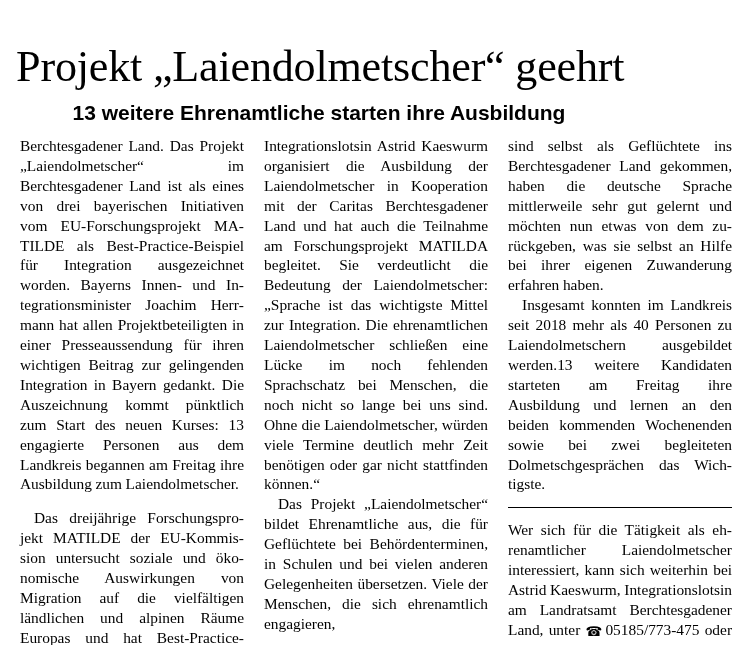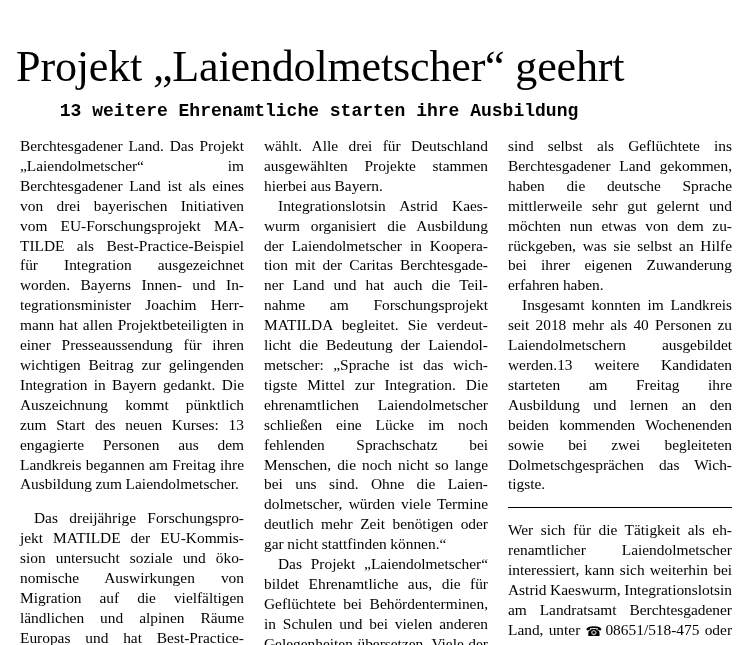--- a/index.html
+++ b/index.html
@@ -31,22 +31,22 @@
     line-height: 1.0;
     letter-spacing: -0.2px;
     margin: 0;
     padding: 16px 10px 0 10px;
     white-space: nowrap;
     transform: scaleX(0.98);
     transform-origin: center top;
   }
   .subhead {
     text-align: center;
-    font-family: Liberation Mono, monospace;
-    font-size: 18px;
+    font-family: Liberation Sans, sans-serif;
+    font-size: 21px;
     font-weight: bold;
     line-height: 1.0;
     margin: 0;
     padding: 13px 10px 0 16px;
     white-space: nowrap;
   }
 
   
   .columns {
     position: absolute;
@@ -115,31 +115,30 @@
 
   <div class="columns">
 
     <div class="col">
       <p class="para"><span class="lead-in">Berchtesgadener Land.</span><span> Das Projekt „Laiendolmetscher“ im Berchtesgadener Land ist als eines von drei bayerischen Initiativen vom EU-Forschungsprojekt MA­TILDE als Best-Practice-Beispiel für Integration ausgezeichnet worden. Bayerns Innen- und In­tegrationsminister Joachim Herr­mann hat allen Projektbeteiligten in einer Presseaussendung für ihren wichtigen Beitrag zur gelin­genden Integration in Bayern ge­dankt. Die Auszeichnung kommt pünktlich zum Start des neuen Kurses: 13 engagierte Personen aus dem Landkreis begannen am Freitag ihre Ausbildung zum Laiendolmetscher.</span></p>
 
       <p class="para para--gap">Das dreijährige Forschungspro­jekt MATILDE der EU-Kommis­sion untersucht soziale und öko­nomische Auswirkungen von Migration auf die vielfältigen ländlichen und alpinen Räume Europas und hat Best-Practice-Projekte für die Integration von Drittstaatsangehörigen aus insge­samt zehn EU-Staaten ausge-</p>
     </div>
 
     <div class="col">
-      <p class="para">wählt. Alle drei für Deutschland ausgewählten Projekte stammen hierbei aus Bayern.</p>
 
       <p class="para">Integrationslotsin Astrid Kaes­wurm organisiert die Ausbildung der Laiendolmetscher in Koopera­tion mit der Caritas Berchtesgade­ner Land und hat auch die Teil­nahme am Forschungsprojekt MATILDA begleitet. Sie verdeut­licht die Bedeutung der Laiendol­metscher: „Sprache ist das wich­tigste Mittel zur Integration. Die ehrenamtlichen Laiendolmet­scher schließen eine Lücke im noch fehlenden Sprachschatz bei Menschen, die noch nicht so lan­ge bei uns sind. Ohne die Laien­dolmetscher, würden viele Termi­ne deutlich mehr Zeit benötigen oder gar nicht stattfinden kön­nen.“</p>
 
       <p class="para">Das Projekt „Laiendolmet­scher“ bildet Ehrenamtliche aus, die für Geflüchtete bei Behörden­terminen, in Schulen und bei vie­len anderen Gelegenheiten über­setzen. Viele der Menschen, die sich ehrenamtlich engagieren,</p>
     </div>
 
     <div class="col col--wide">
       <p class="para">sind selbst als Geflüchtete ins Berchtesgadener Land gekom­men, haben die deutsche Sprache mittlerweile sehr gut gelernt und möchten nun etwas von dem zu­rückgeben, was sie selbst an Hilfe bei ihrer eigenen Zuwanderung erfahren haben.</p>
 
       <p class="para">Insgesamt konnten im Land­kreis seit 2018 mehr als 40 Perso­nen zu Laiendolmetschern ausge­bildet werden.13 weitere Kandi­daten starteten am Freitag ihre Ausbildung und lernen an den beiden kommenden Wochenen­den sowie bei zwei begleiteten Dolmetschgesprächen das Wich­tigste.</p>
 
       <hr class="rule">
 
-      <p class="para" style="text-indent:0"><span>Wer sich für die Tätigkeit als eh­renamtlicher Laiendolmetscher interessiert, kann sich weiterhin bei Astrid Kaeswurm, Integra­tionslotsin am Landratsamt Berchtesgadener Land, unter </span><span class="phone-icon">☎</span> <span>08651/518-475</span><span> oder per E-Mail an astrid.kaeswurm@lra-bgl.de informieren.</span></p>
+      <p class="para" style="text-indent:0"><span>Wer sich für die Tätigkeit als eh­renamtlicher Laiendolmetscher interessiert, kann sich weiterhin bei Astrid Kaeswurm, Integra­tionslotsin am Landratsamt Berchtesgadener Land, unter </span><span class="phone-icon">☎</span> <span>05185/773-475</span><span> oder per E-Mail an astrid.kaeswurm@lra-bgl.de informieren.</span></p>
     </div>
 
   </div>
 </div>
 
 </body></html>

